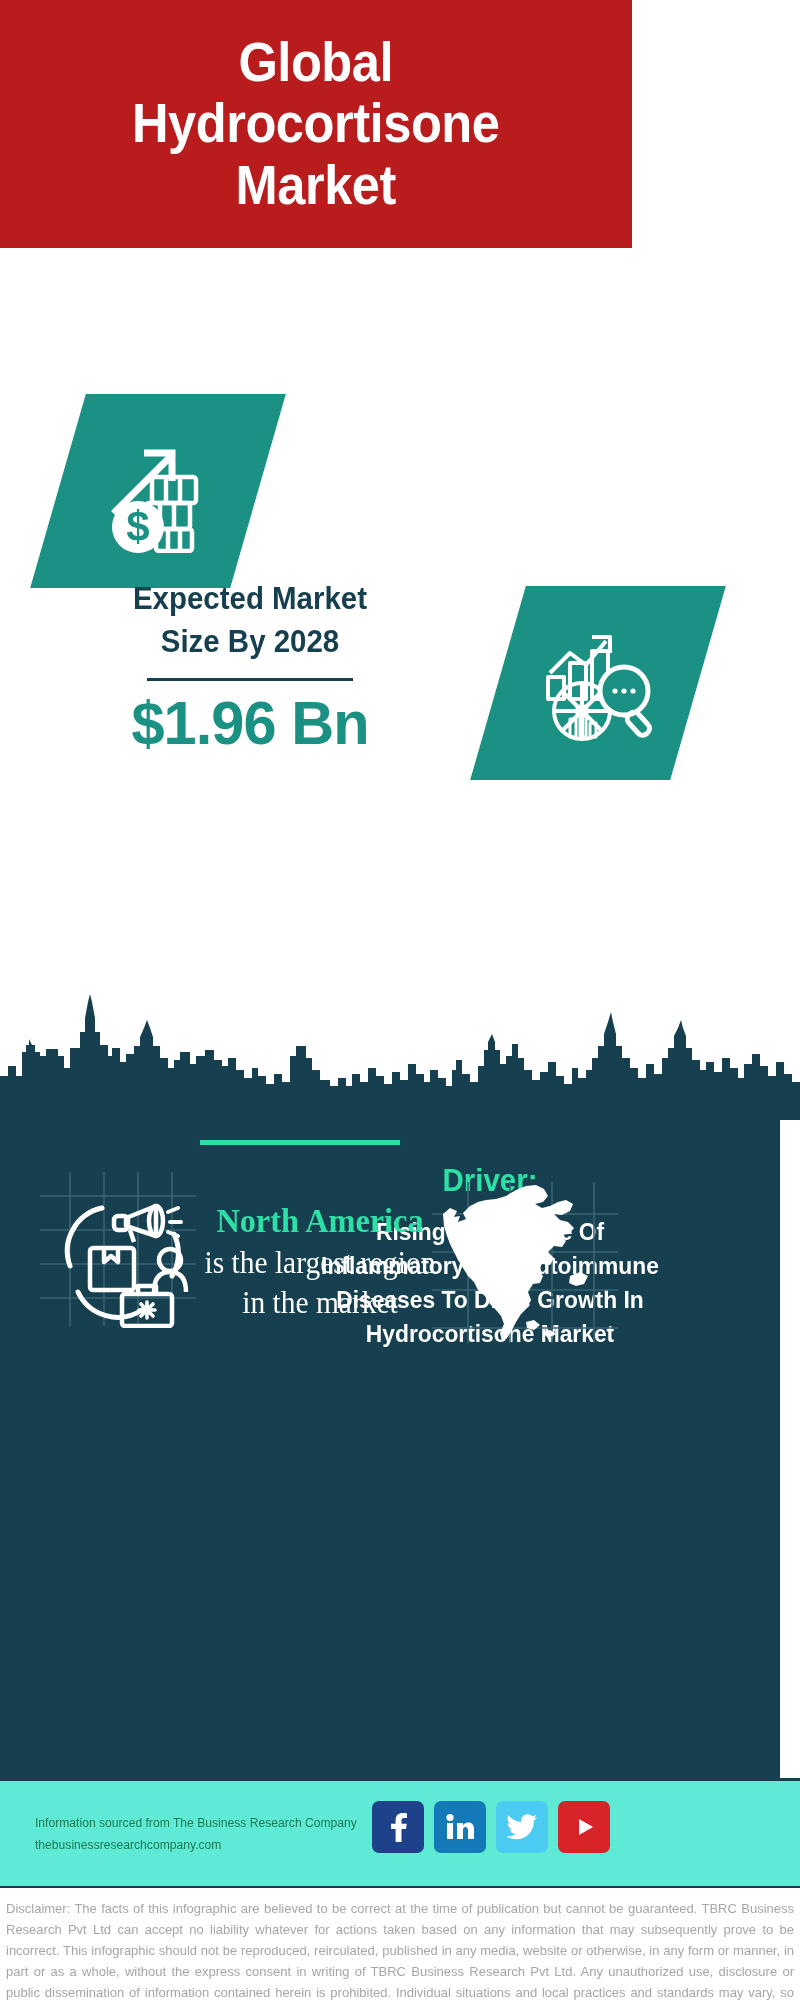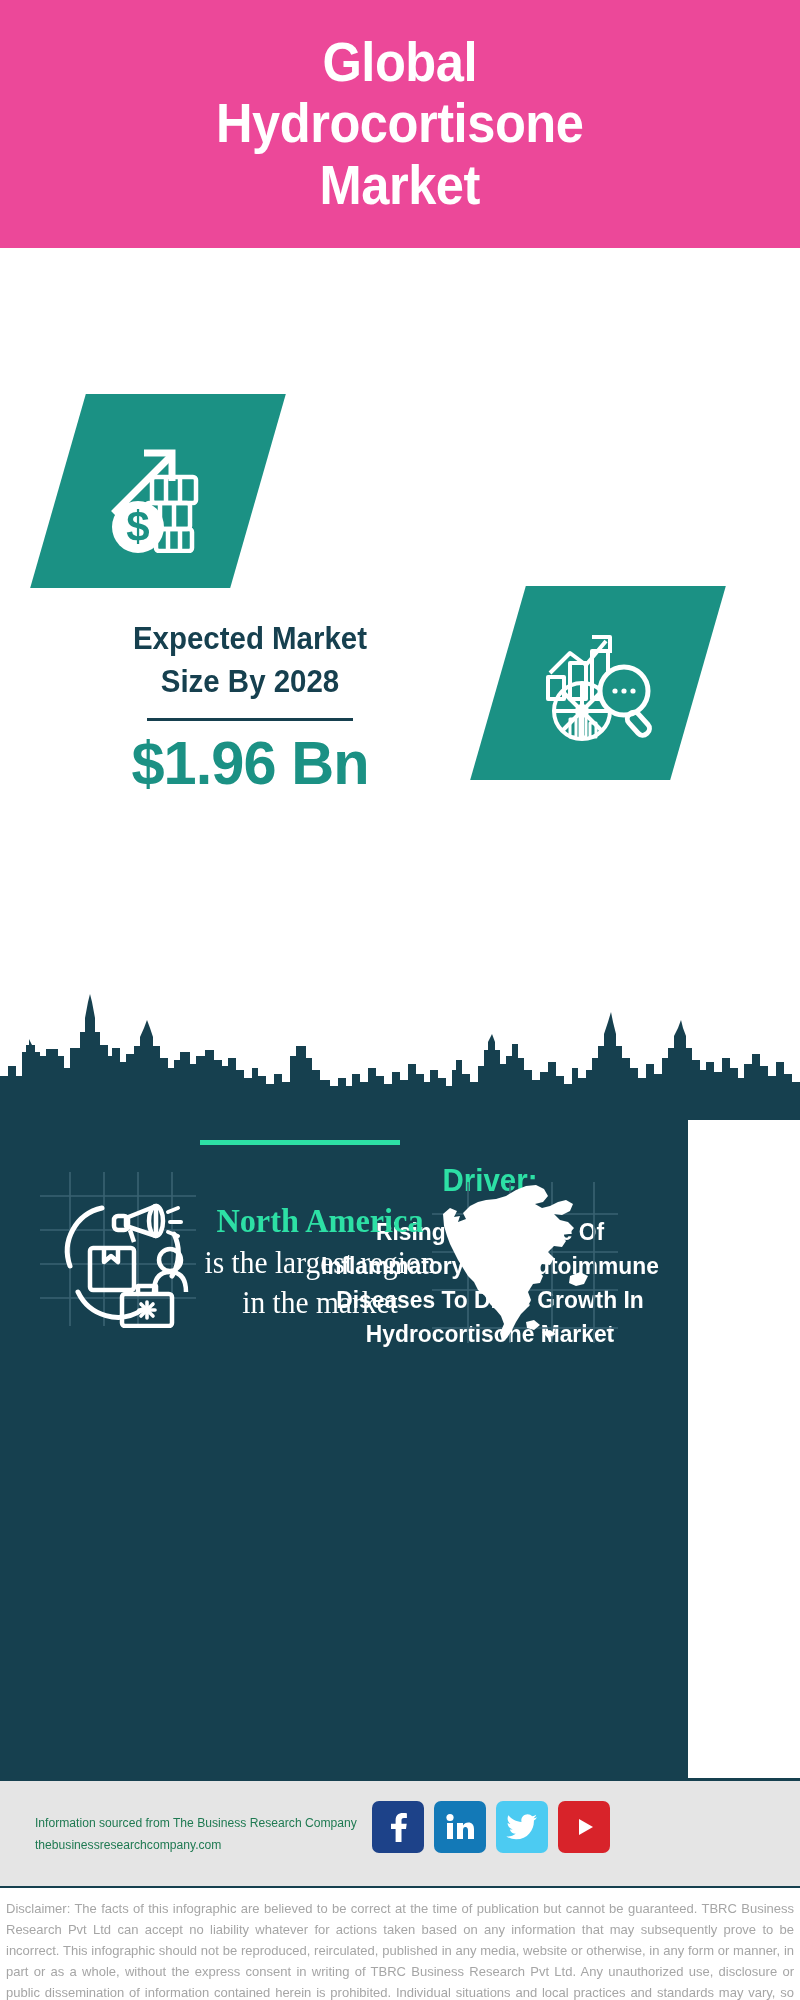--- a/index.html
+++ b/index.html
@@ -14,22 +14,22 @@
     width: 800px;
     height: 2000px;
     overflow: hidden;
     background: #ffffff;
   }
 
   
   .header {
     position: absolute;
     left: 0; top: 0;
-    width: 800px; height: 248px;
-    background: #ec4899;
+    width: 632px; height: 248px;
+    background: #b91c1c;
     display: flex;
     align-items: center;
     justify-content: center;
   }
   .header-title {
     color: #ffffff;
     font-size: 55px;
     font-weight: bold;
     line-height: 1.12;
     text-align: center;
@@ -67,21 +67,20 @@
     position: absolute;
     left: 290px; top: 140px;
     width: 420px;
     text-align: center;
   }
   .stat-text-left {
     position: absolute;
     left: 40px; top: 330px;
     width: 420px;
     text-align: center;
-    margin-top: 40px;
   }
   .stat-label {
     color: #16404f;
     font-size: 31px;
     font-weight: bold;
     line-height: 1.38;
     transform: scaleX(0.95);
   }
   .stat-rule {
     width: 206px;
@@ -103,21 +102,21 @@
     position: absolute;
     left: 0; top: 990px;
     width: 800px; height: 130px;
   }
   .skyline svg { display: block; width: 800px; height: 130px; }
 
   
   .dark-zone {
     position: absolute;
     left: 0; top: 1118px;
-    width: 688px; height: 660px;
+    width: 780px; height: 660px;
     background: #16404f;
     padding-left: 19px;
   }
 
   
   .driver-icon-wrap {
     position: absolute;
     left: 38px; top: 50px;
     width: 160px; height: 160px;
   }
@@ -176,21 +175,21 @@
     position: absolute;
     left: 430px; top: 1180px;
     width: 190px; height: 165px;
   }
 
   
   .footer {
     position: absolute;
     left: 0; top: 1778px;
     width: 800px; height: 110px;
-    background: #e5e5e5;
+    background: #5eead4;
     border-top: 3px solid #16404f;
     border-bottom: 2px solid #16404f;
   }
   .footer-text {
     position: absolute;
     left: 30px; top: 32px;
     color: #1f7a52;
     font-size: 12.5px;
     line-height: 1.75;
     transform: scaleX(0.97);

